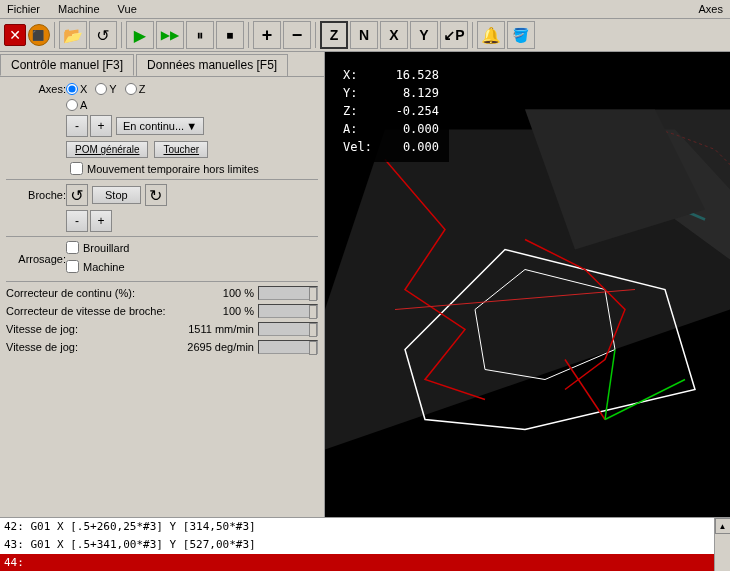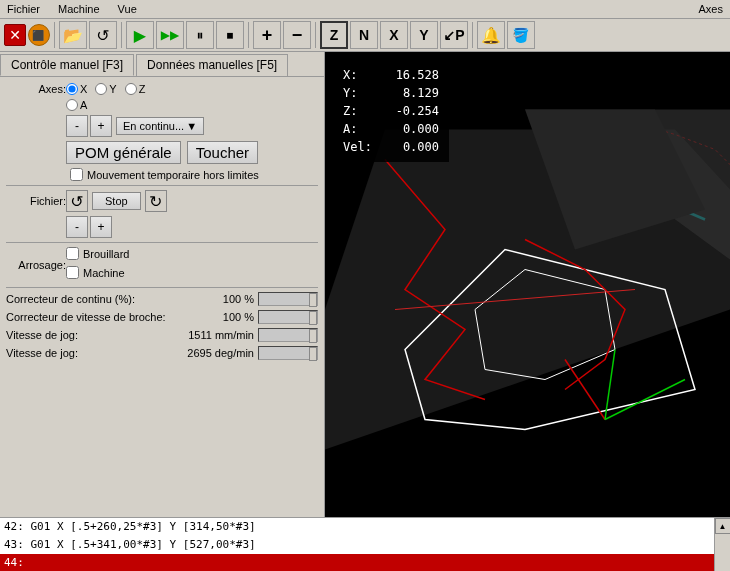--- a/index.html
+++ b/index.html
@@ -109,23 +109,24 @@
       display: flex;
       align-items: center;
       gap: 2px;
     }
     input[type=radio] { width: 12px; height: 12px; }
     .btn-small {
       padding: 2px 8px;
       border: 1px solid #888;
       background: linear-gradient(to bottom, #e8e8e8, #d0d0d0);
       cursor: pointer;
-      font-size: 15px;
+      font-size: 10px;
       min-width: 30px;
       text-align: left;
+      text-decoration: underline;
     }
     .btn-small:disabled { color: #888; cursor: default; }
     .dropdown-btn {
       padding: 2px 6px;
       border: 1px solid #888;
       background: linear-gradient(to bottom, #e8e8e8, #d0d0d0);
       cursor: pointer;
       font-size: 11px;
       display: flex;
       align-items: center;
@@ -388,21 +389,21 @@
 
       <div class="checkbox-row">
         <span class="label">&nbsp;</span>
         <input type="checkbox" style="">
         <span>Mouvement temporaire hors limites</span>
       </div>
 
       <div class="divider"></div>
 
       <div class="row">
-        <span class="label">Fichier:</span>
+        <span class="label">Broche:</span>
         <div class="spindle-icon" style="font-size:16px;">↺</div>
         <button class="stop-btn" style="margin: 0 4px;">Stop</button>
         <div class="spindle-icon" style="font-size:16px;">↻</div>
       </div>
 
       <div class="row">
         <span class="label">&nbsp;</span>
         <button class="btn-minus-plus">-</button>
         <button class="btn-minus-plus" style="margin-left:2px;">+</button>
       </div>

